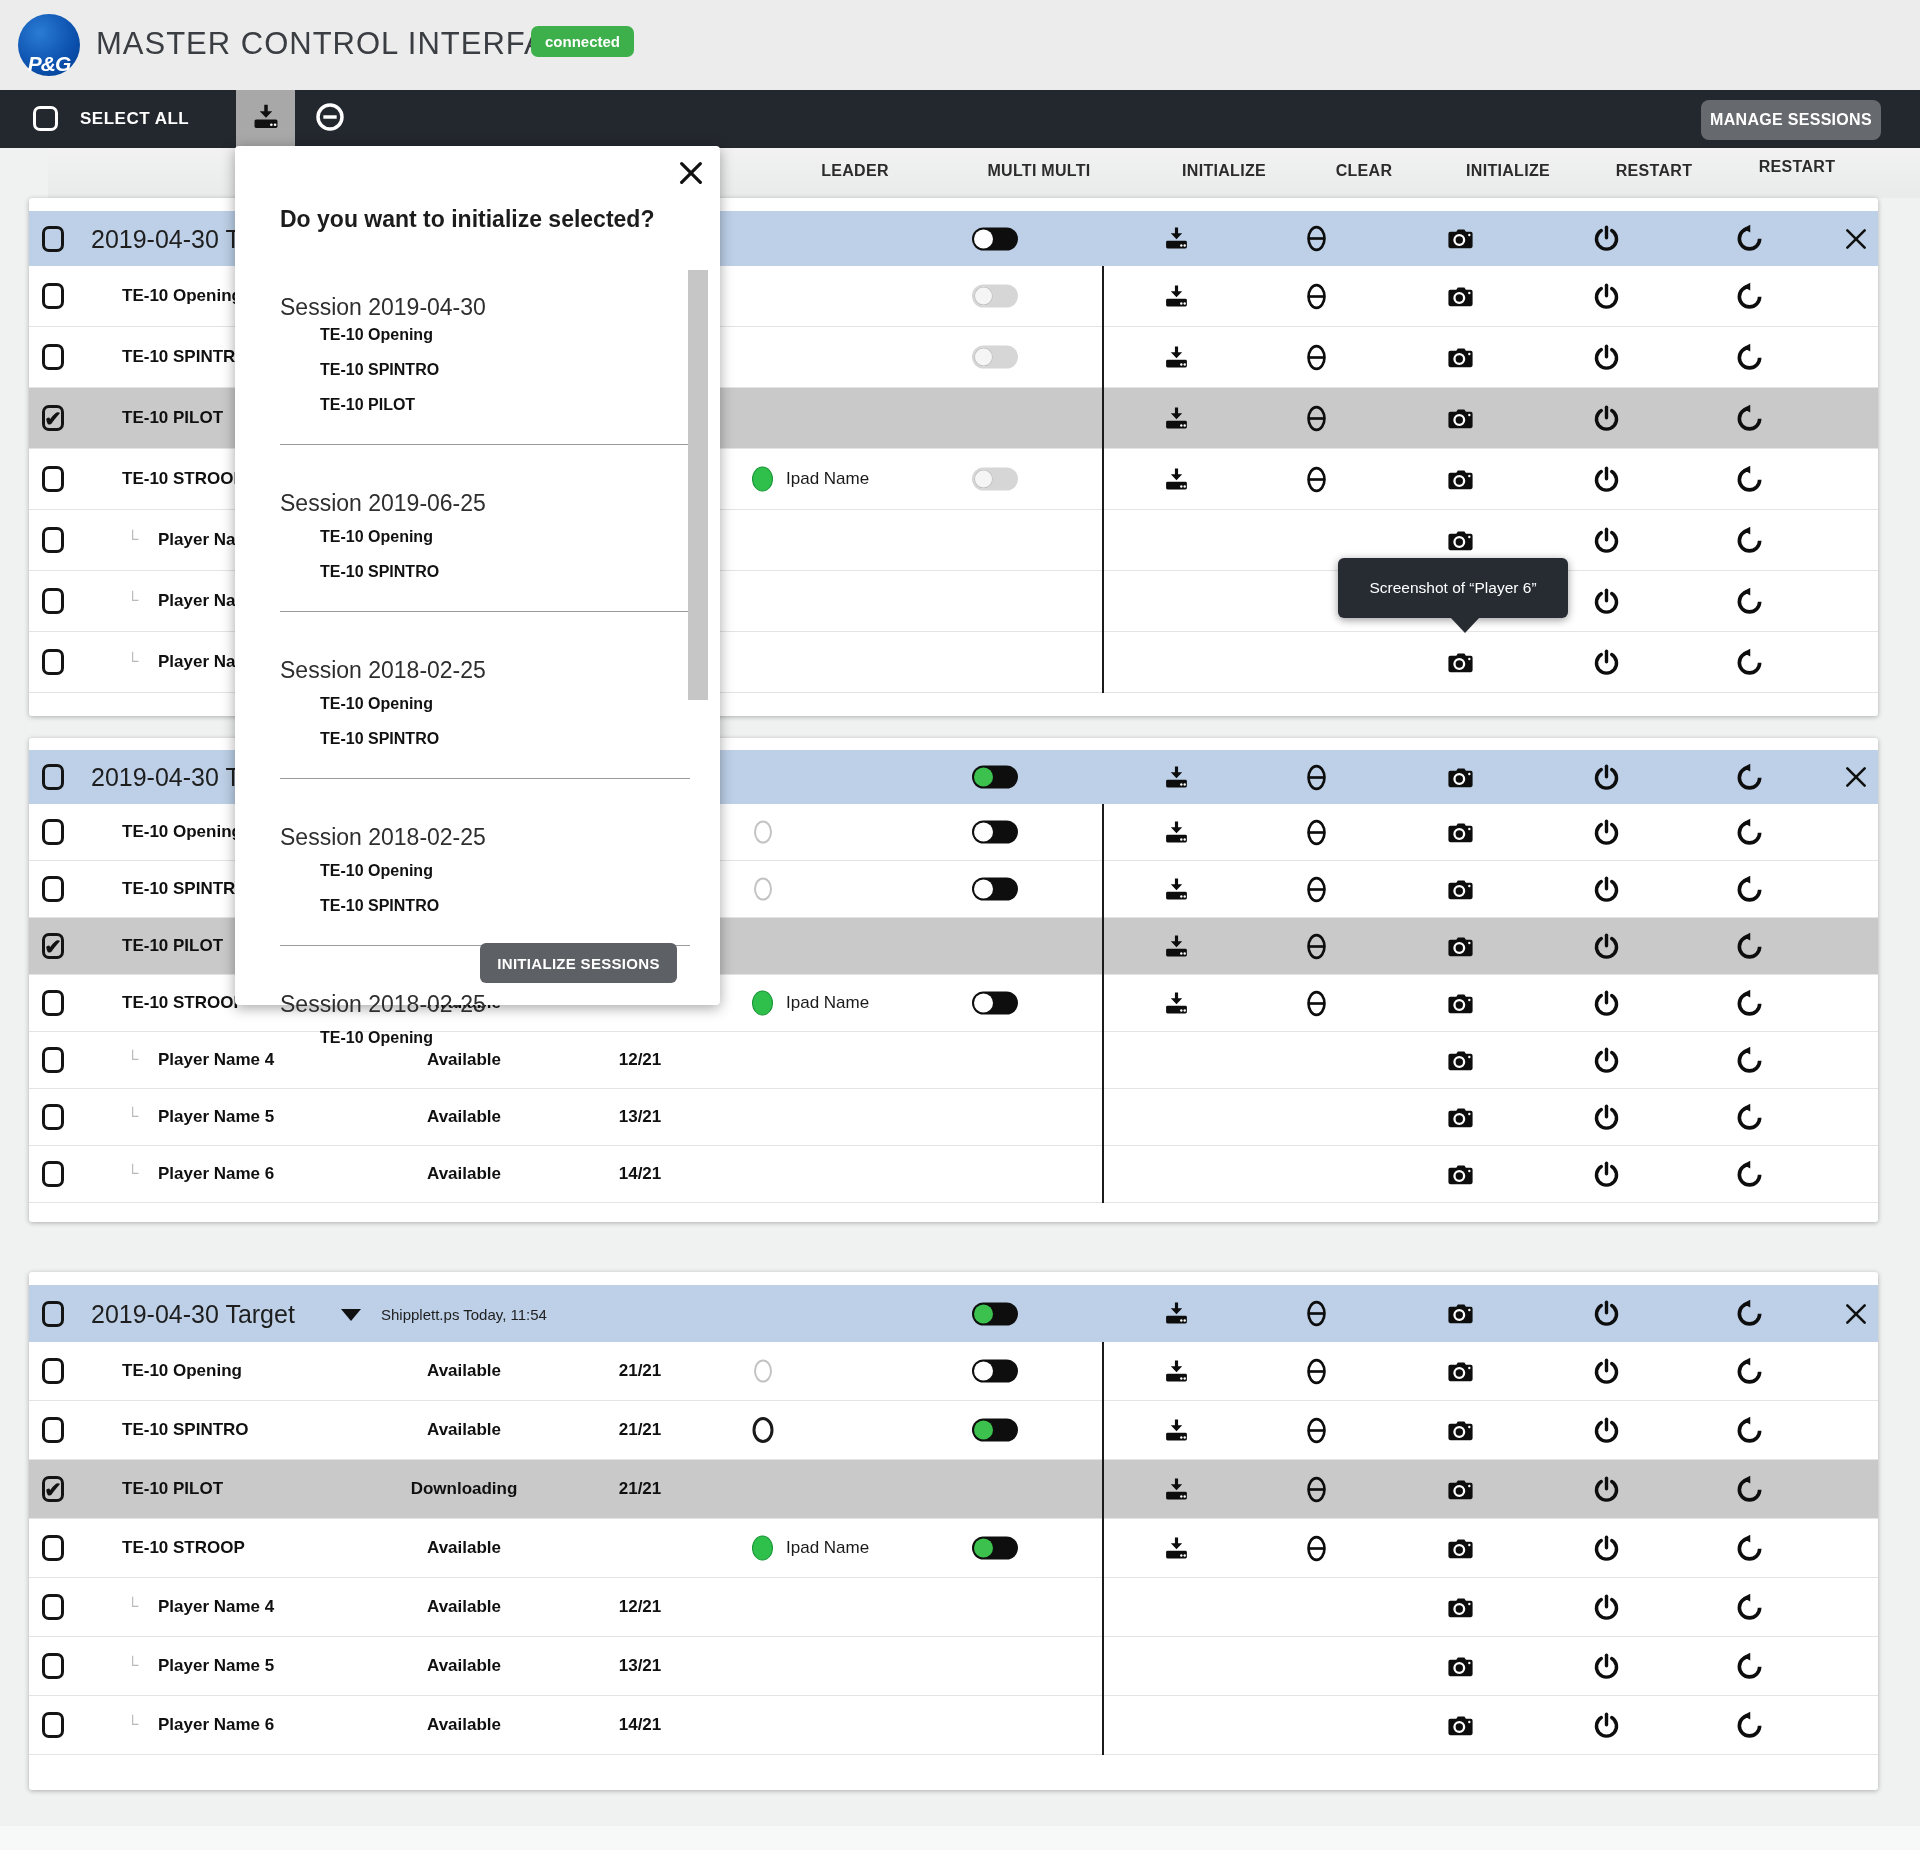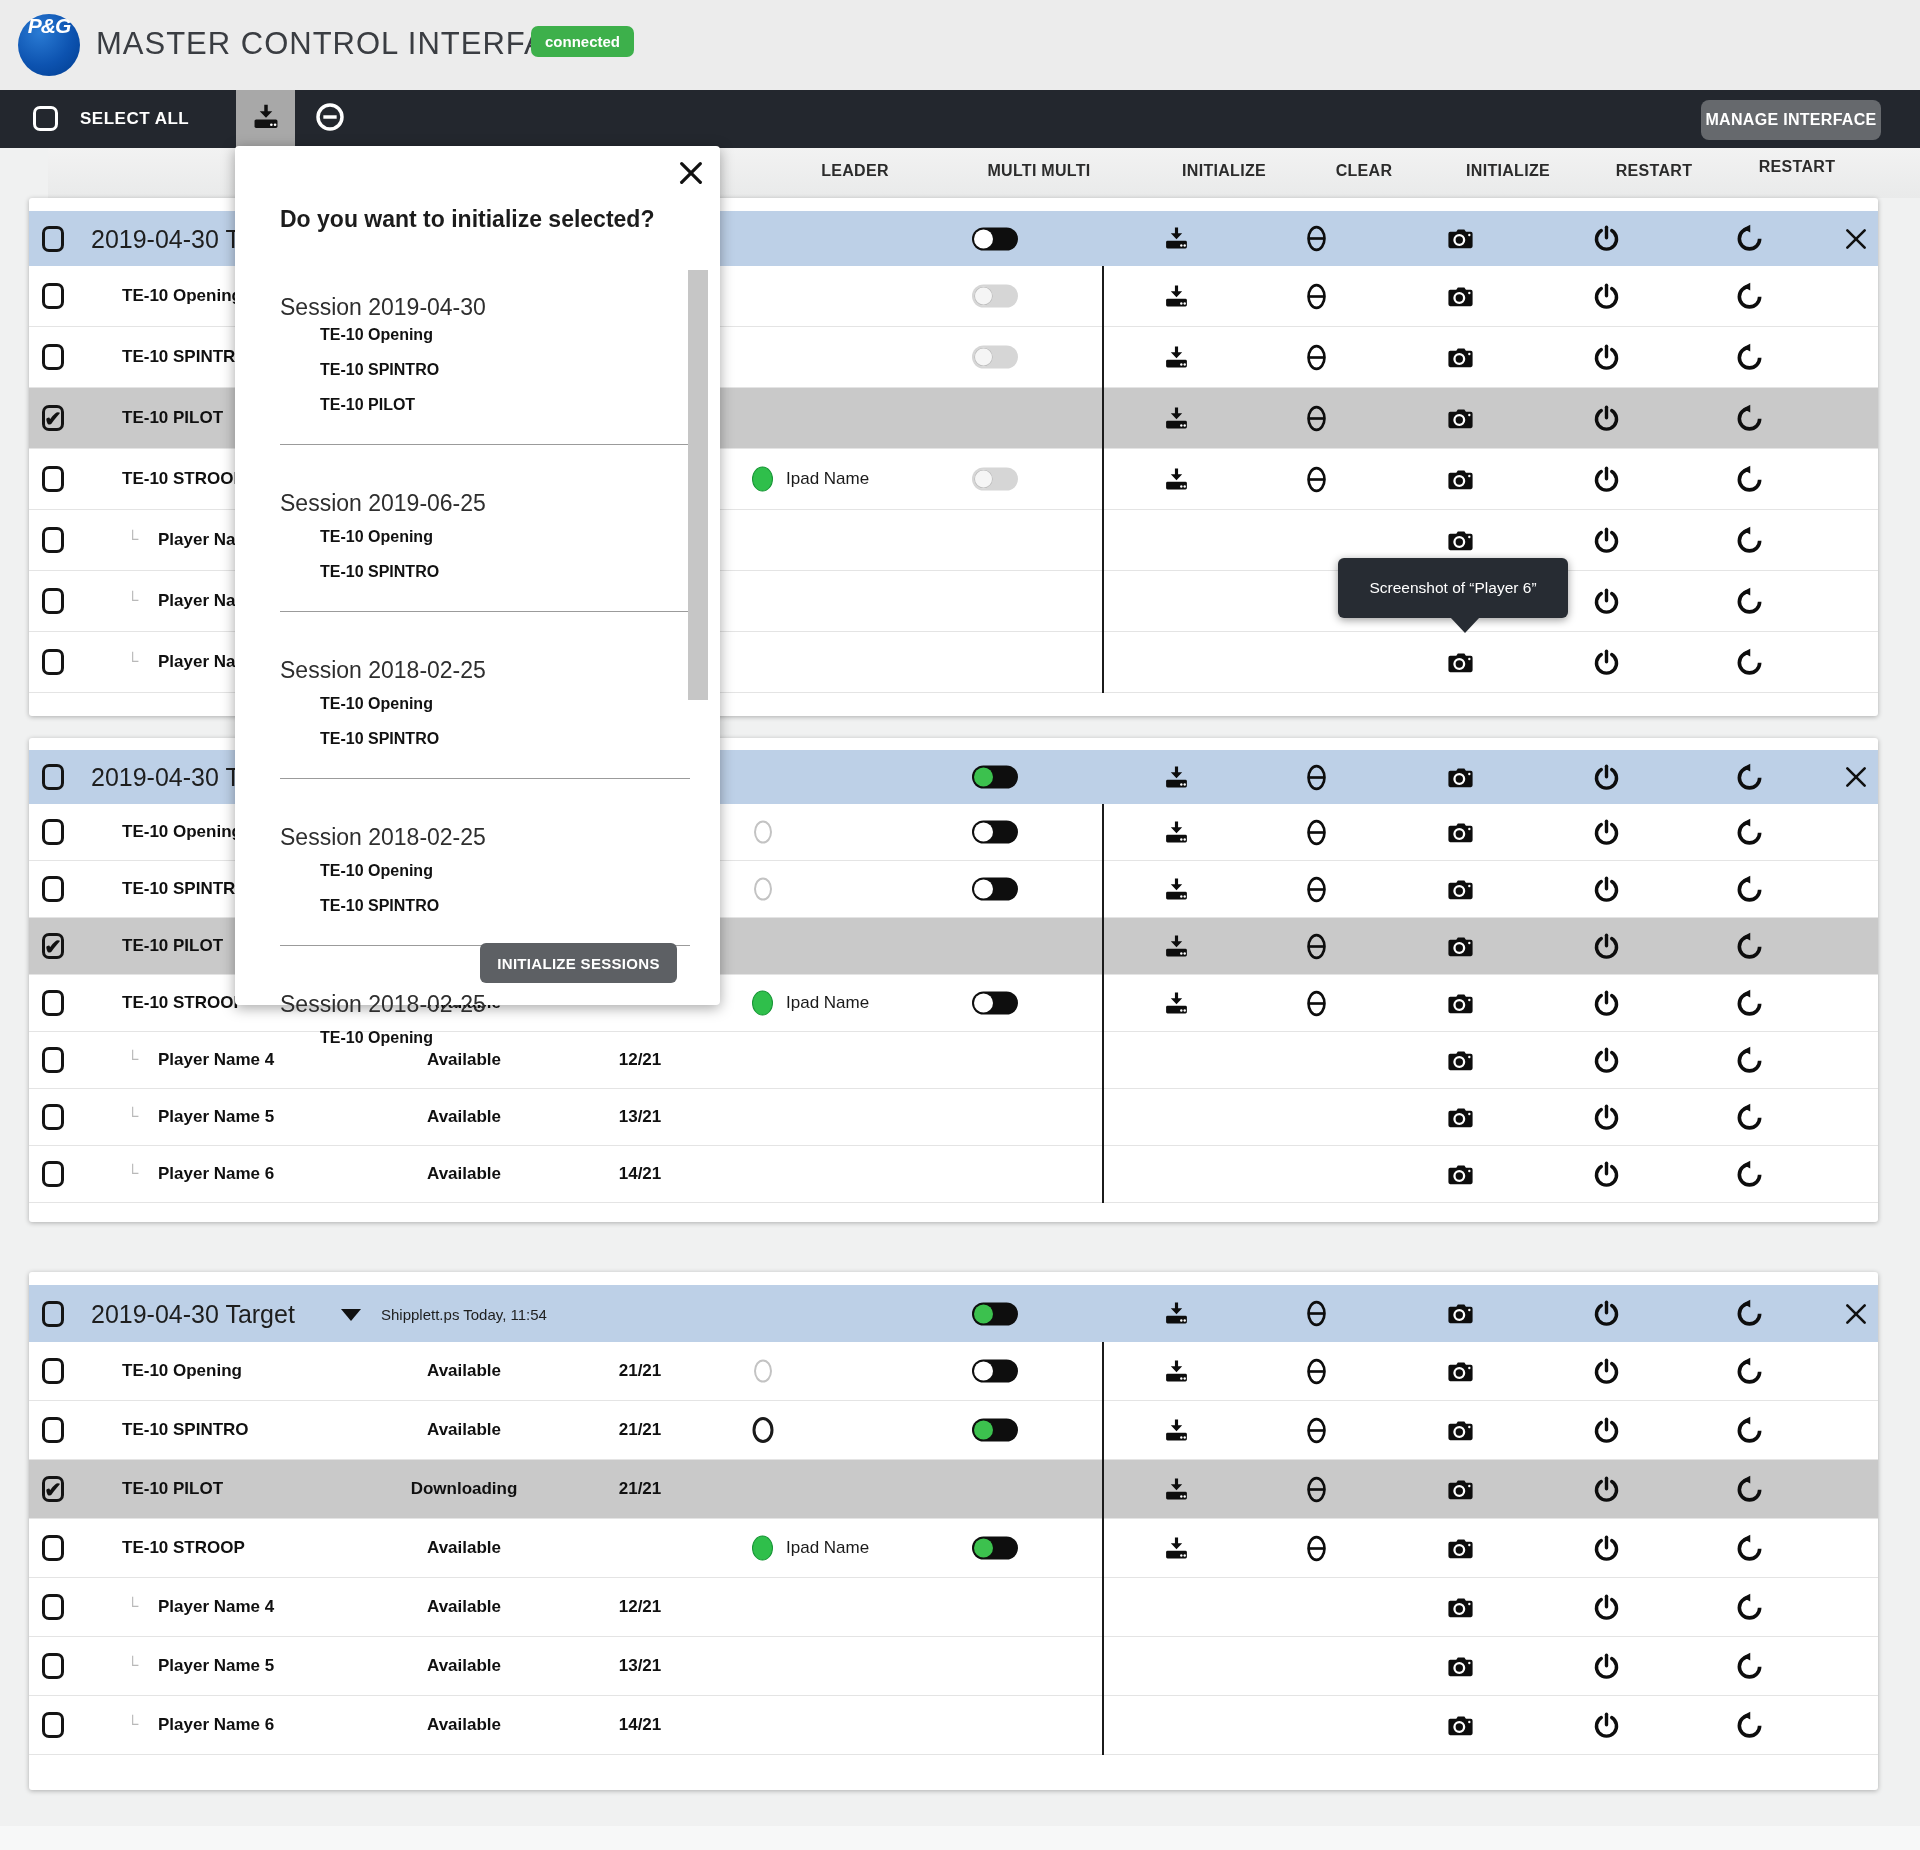--- a/index.html
+++ b/index.html
@@ -5,21 +5,21 @@
   * { margin:0; padding:0; box-sizing:border-box; }
   html,body { background:#d8dada; }
   #screen { position:relative; width:1920px; height:1850px; background:#f0f1f1; overflow:hidden;
             font-family:"Liberation Sans", sans-serif; }
 
   
   .apphead { position:absolute; left:0; top:0; width:1920px; height:90px; background:#ececec; }
   .pg-logo { position:absolute; left:18px; top:14px; width:62px; height:62px; border-radius:50%;
              background:radial-gradient(circle at 35% 30%, #2a7bd4 0%, #0d53b0 55%, #003c8f 100%);
              color:#fff; font-style:italic; font-weight:bold; font-size:21px;
-             display:flex; align-items:flex-start; justify-content:center; letter-spacing:-1px; }
+             display:flex; align-items:flex-end; justify-content:center; letter-spacing:-1px; }
   .apptitle { position:absolute; left:96px; top:26px; font-size:31px; color:#3a3d42;
               font-weight:500; letter-spacing:1px; }
   .badge { position:absolute; left:531px; top:26px; height:31px; padding:0 14px; background:#3db04b;
            border-radius:7px; color:#fff; font-size:15px; font-weight:bold;
            display:flex; align-items:center; }
 
   
   .toolbar { position:absolute; left:0; top:90px; width:1920px; height:58px; background:#23272e; }
   .tb-check { position:absolute; left:33px; top:16px; width:25px; height:25px;
               border:3px solid #fff; border-radius:7px; }
@@ -128,21 +128,21 @@
             <circle cx="16" cy="17.8" r="1" fill="#fff"></circle>
             <circle cx="18.8" cy="17.8" r="1" fill="#fff"></circle>
           </svg></span>
       </div>
     <div class="tb-minus">
         <span id="tb-minus-icon"><svg width="32" height="32" viewBox="0 0 24 24">
             <circle cx="12" cy="12" r="9" fill="none" stroke="#fff" stroke-width="2.6"></circle>
             <line x1="7" y1="12" x2="17" y2="12" stroke="#fff" stroke-width="2.6"></line>
           </svg></span>
       </div>
-    <button class="tb-manage">MANAGE INTERFACE</button>
+    <button class="tb-manage">MANAGE SESSIONS</button>
   </div>
 
   <div class="colband">
     <span style="left:807px">LEADER</span>
     <span style="left:991px">MULTI MULTI</span>
     <span style="left:1176px">INITIALIZE</span>
     <span style="left:1316px">CLEAR</span>
     <span style="left:1460px">INITIALIZE</span>
     <span style="left:1606px">RESTART</span>
     <span style="left:1749px; top:10px;">RESTART</span>

